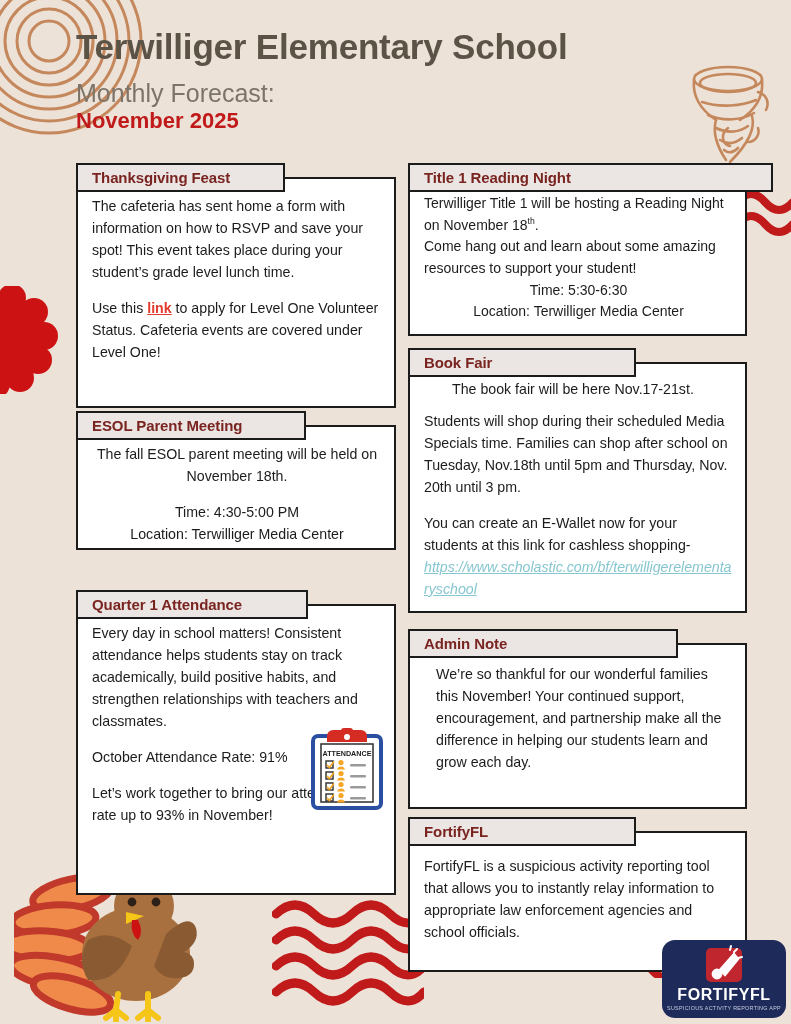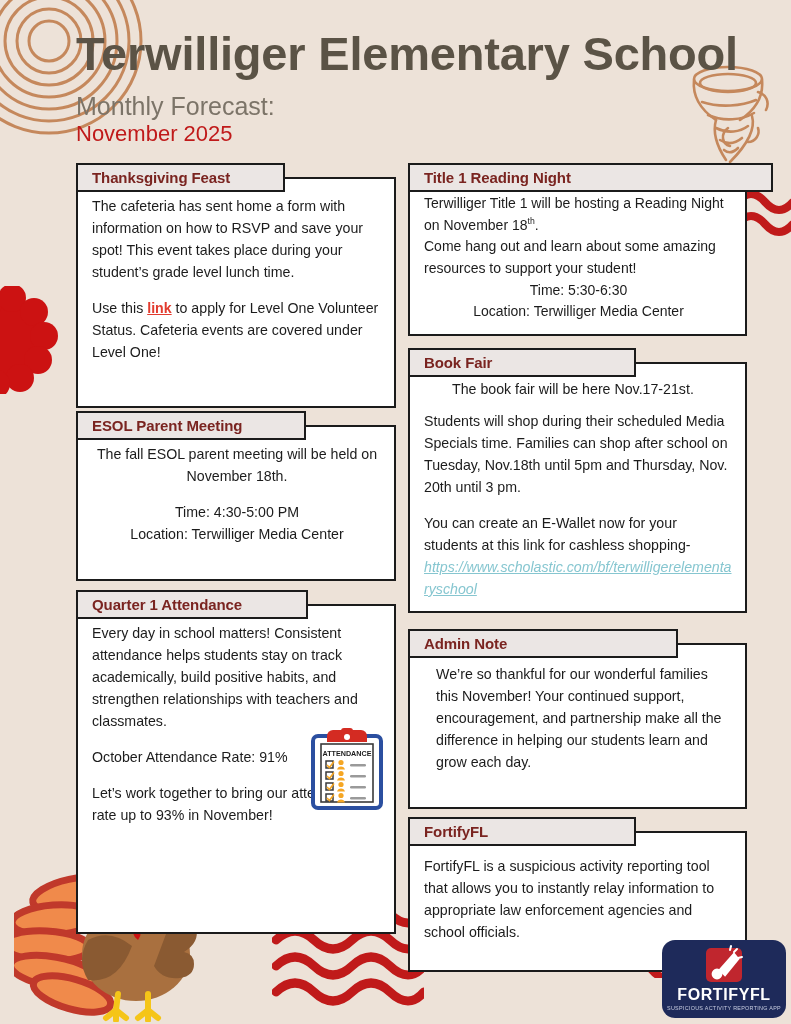--- a/index.html
+++ b/index.html
@@ -27,37 +27,37 @@
   #deco-tornado  { left: 672px; top: 52px; }
   #deco-blob     { left: -32px; top: 286px; }
   #deco-waves-r  { left: 735px; top: 188px; }
   #deco-waves-b  { left: 272px; top: 900px; }
   #deco-waves-fl { left: 632px; top: 916px; }
   #deco-turkey   { left: 14px; top: 862px; }
 
   
   .masthead { position: absolute; left: 76px; top: 28px; }
   .school-title {
-    font-size: 47px;
+    font-size: 35px;
     font-weight: bold;
     color: #5B5346;
     letter-spacing: -0.2px;
     line-height: 1.1;
     white-space: nowrap;
   }
   .forecast-label {
     margin-top: 12px;
     font-size: 25px;
     color: #7C7468;
     line-height: 1.15;
   }
   .forecast-month {
     margin-top: 1px;
     font-size: 22px;
-    font-weight: normal;
+    font-weight: bold;
     color: #C01A1A;
     line-height: 1.15;
   }
 
   
   .card { position: absolute; }
   .card-head {
     position: absolute;
     top: 0;
     left: 0;
@@ -113,23 +113,23 @@
   a.url-link {
     color: #86C6D0;
     font-style: italic;
     text-decoration: underline;
     word-break: break-all;
   }
 
   
   #card-thanksgiving { left: 76px;  top: 163px; width: 320px; height: 245px; }
   #card-thanksgiving .card-head { width: 209px; }
-  #card-esol         { left: 76px;  top: 411px; width: 320px; height: 170px; }
+  #card-esol         { left: 76px;  top: 411px; width: 320px; height: 139px; }
   #card-esol .card-head { width: 230px; }
-  #card-attendance   { left: 76px;  top: 590px; width: 320px; height: 344px; }
+  #card-attendance   { left: 76px;  top: 590px; width: 320px; height: 305px; }
   #card-attendance .card-head { width: 232px; }
 
   #card-reading      { left: 408px; top: 163px; width: 339px; height: 173px; }
   #card-reading .card-head { width: 365px; }
   #card-bookfair     { left: 408px; top: 348px; width: 339px; height: 265px; }
   #card-bookfair .card-head { width: 228px; }
   #card-admin        { left: 408px; top: 629px; width: 339px; height: 180px; }
   #card-admin .card-head { width: 270px; }
   #card-fortify      { left: 408px; top: 817px; width: 339px; height: 155px; }
   #card-fortify .card-head { width: 228px; }

